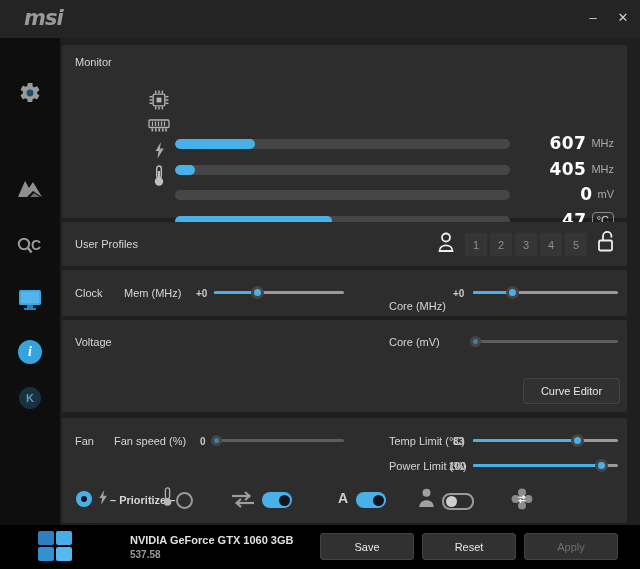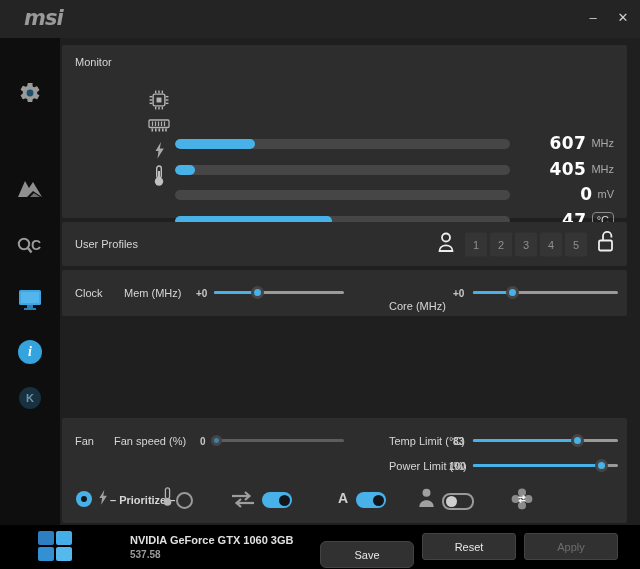--- a/index.html
+++ b/index.html
@@ -248,20 +248,29 @@
     </div>
     <div class="lbl" style="left:327px;top:30px;">Core (MHz)</div>
     <div class="sval" style="left:391px;top:18px;">+0</div>
     <div class="slider" style="left:411px;top:16px;width:145px;">
       <div class="sl-track"></div>
       <div class="sl-fill" style="width: 27%;"></div>
       <div class="sl-thumb" style="left: calc(27% - 6px);"></div>
     </div>
   </div>
 
+  <div class="panel" style="top:320px;height:92px;">
+    <div class="ptitle" style="top:16px;">Voltage</div>
+    <div class="lbl" style="left:327px;top:16px;">Core (mV)</div>
+    <div class="slider" style="left:411px;top:15px;width:145px;">
+      <div class="sl-track dim"></div>
+      <div class="sl-thumb dim" style="left: calc(2% - 6px);"></div>
+    </div>
+    <div class="btn" style="left:461px;top:58px;width:95px;height:24px;">Curve Editor</div>
+  </div>
 
   <div class="panel" style="top:418px;height:105px;">
     <div class="ptitle" style="top:17px;">Fan</div>
     <div class="lbl" style="left:52px;top:17px;">Fan speed (%)</div>
     <div class="sval" style="left:138px;top:18px;">0</div>
     <div class="slider" style="left:152px;top:16px;width:130px;">
       <div class="sl-track dim"></div>
       <div class="sl-thumb dim" style="left: calc(2% - 6px);"></div>
     </div>
     <div class="lbl" style="left:327px;top:17px;">Temp Limit (°C)</div>
@@ -341,18 +350,18 @@
 
   <div class="footer">
     <div class="winlogo">
       <div style="background:#2e7fc2;"></div>
         <div style="background:#45aee9;"></div>
       <div style="background:#3390d2;"></div>
         <div style="background:#55b9ee;"></div>
     </div>
     <div class="gpu-name">NVIDIA GeForce GTX 1060 3GB</div>
     <div class="gpu-driver">537.58</div>
-    <div class="btn" style="left:320px;top:16px;width:92px;height:25px;border-radius:6px;">Save</div>
+    <div class="btn" style="left:320px;top:8px;width:92px;height:25px;">Save</div>
     <div class="btn" style="left:422px;top:8px;width:92px;height:25px;">Reset</div>
     <div class="btn disabled" style="left:524px;top:8px;width:92px;height:25px;">Apply</div>
   </div>
 
 </div>
 
 </body></html>

